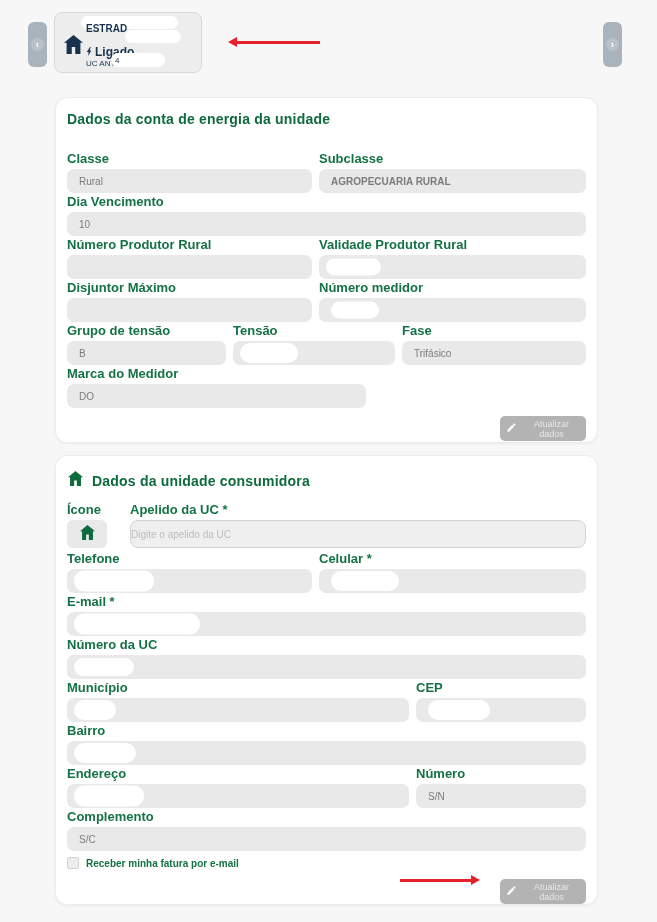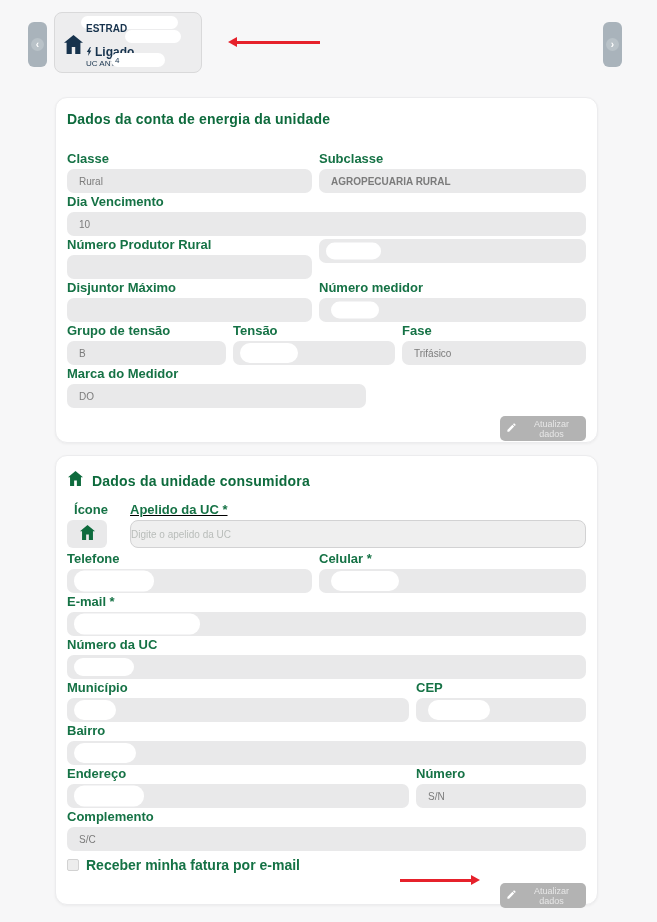--- a/index.html
+++ b/index.html
@@ -84,25 +84,25 @@
     width:100%;height:28px;background:#efefef;border:1px solid #d2d2d3;border-radius:8px;
     box-sizing:border-box;padding:0 0;font-size:10px;color:#6f6f6f;outline:none;
     font-family:"Liberation Sans", sans-serif;
   }
   .text-input::placeholder{color:#b9bdba;}
   .icon-box{
     width:40px;height:28px;background:#e9e9ea;border-radius:6px;
     display:flex;align-items:center;justify-content:center;
   }
   .icon-row{margin-bottom:5px;}
-  .icon-field{width:48px;flex:none;text-align:center;}
+  .icon-field{width:48px;flex:none;}
   
   .chk-row{display:flex;align-items:center;gap:7px;margin-top:6px;}
   .chk{width:12px;height:12px;background:#ededed;border:1px solid #d2d2d2;border-radius:2px;box-sizing:border-box;cursor:pointer;}
-  .chk-lbl{color:#157245;font-size:14px;font-weight:bold;}
+  .chk-lbl{color:#157245;font-size:10px;font-weight:bold;}
   
   .btn-update{
     margin-left:auto;margin-top:5px;width:86px;height:25px;border:none;border-radius:5px;
     background:#b3b3b3;color:#e7e7e7;font-size:9px;
     display:flex;align-items:center;justify-content:center;gap:6px;cursor:pointer;
     font-family:"Liberation Sans", sans-serif;
   }
   #card-unit .btn-update{margin-top:10px;}
   .btn-wrap{display:flex;}
 </style>
@@ -172,20 +172,21 @@
   </div>
 
   <div class="row">
     <div class="field w245">
       <div class="lbl">Número Produtor Rural</div>
       <div class="input">
           <span></span>
         </div>
     </div>
     <div class="field grow">
+      <div class="lbl">Validade Produtor Rural</div>
       <div class="input">
         <span class="rpill" style="width:55px;height:17px;"></span>
       </div>
     </div>
   </div>
 
   <div class="row">
     <div class="field w245">
       <div class="lbl">Disjuntor Máximo</div>
       <div class="input">
@@ -256,21 +257,21 @@
     <div class="field icon-field">
       <div class="lbl">Ícone</div>
       <div class="icon-box">
         <span>
           <svg width="17" height="15" viewBox="0 0 24 22" fill="#0e6b3d">
               <path d="M12 0l11 9h-3v13h-6v-8h-4v8H4V9H1z"></path>
             </svg>
         </span>
       </div>
     </div>
-    <div class="field grow" style="margin-left:8px;text-decoration:underline;">
+    <div class="field grow" style="margin-left:8px;">
       <div class="lbl">Apelido da UC *</div>
       <input class="text-input" type="text" placeholder="Digite o apelido da UC" style="">
     </div>
   </div>
 
   <div class="row">
     <div class="field w245">
       <div class="lbl">Telefone</div>
       <div class="input">
         <span class="rpill" style="width:80px;height:21px;"></span>

